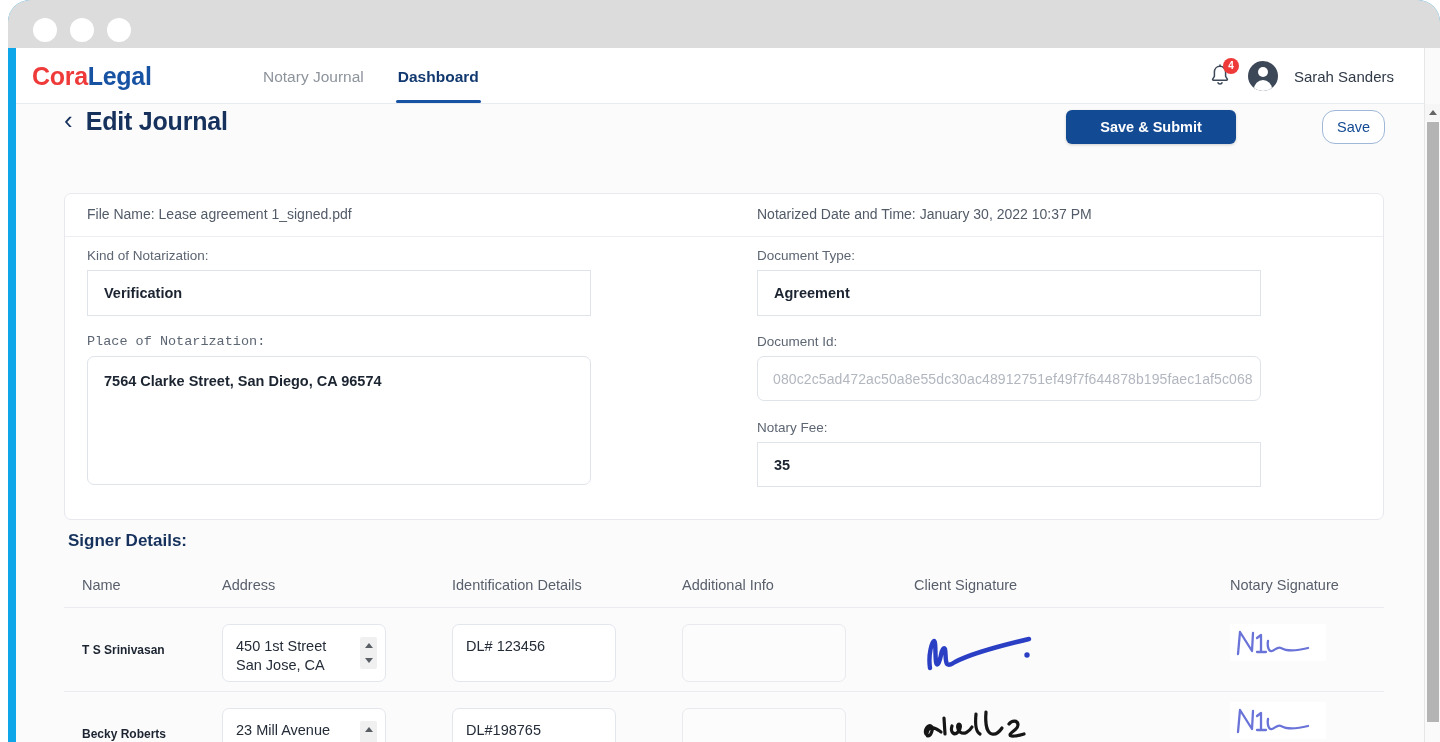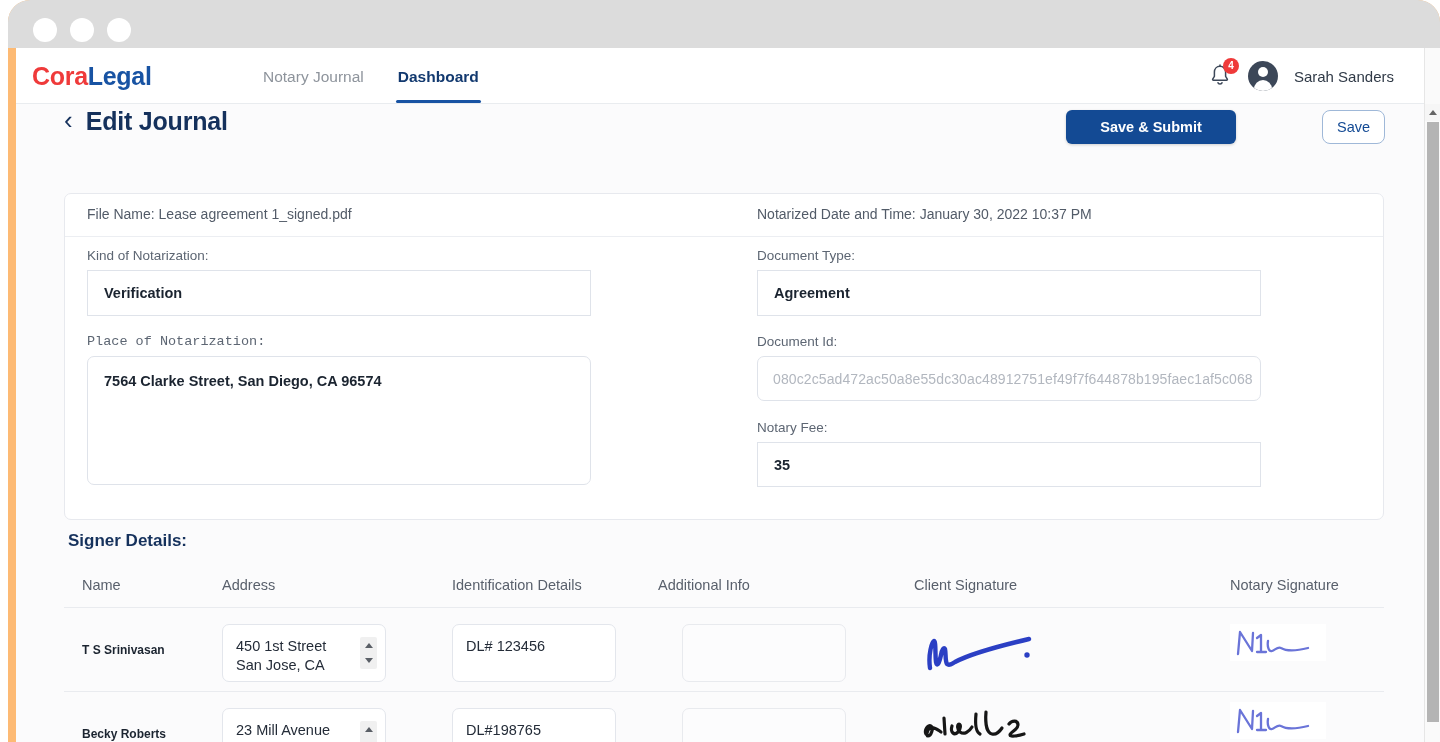--- a/index.html
+++ b/index.html
@@ -10,21 +10,21 @@
     overflow: hidden;
     background: #ffffff;
     font-family: "Liberation Sans", sans-serif;
   }
 
   
   .window-frame {
     position: absolute;
     left: 8px; top: 0px;
     width: 1432px; height: 742px;
-    background: #fdba74;
+    background: #0ea5e9;
     border-radius: 22px 22px 0 0;
     overflow: hidden;
   }
   .titlebar {
     position: absolute;
     left: 0; top: 0;
     width: 100%; height: 48px;
     background: #dcdcdc;
   }
   .dot {
@@ -192,21 +192,21 @@
     cursor: pointer;
     box-shadow: 0 1px 3px rgba(0,0,0,.18);
   }
   .btn-secondary {
     position: absolute;
     right: 39px; top: 6px;
     width: 63px; height: 34px;
     background: #ffffff;
     color: #134a94;
     border: 1px solid #9fb8d8;
-    border-radius: 8px;
+    border-radius: 13px;
     font-size: 14.5px;
     font-family: "Liberation Sans", sans-serif;
     cursor: pointer;
   }
 
   
   .card {
     position: absolute;
     left: 48px; top: 89px;
     width: 1320px; height: 327px;
@@ -488,21 +488,21 @@
       </div>
 
       <div class="signer-heading">Signer Details:</div>
 
       <div class="table">
 
         <div class="thead">
           <div class="th" style="left:18px;">Name</div>
           <div class="th" style="left:158px;">Address</div>
           <div class="th" style="left:388px;">Identification Details</div>
-          <div class="th" style="left:594px;text-align:right;">Additional Info</div>
+          <div class="th" style="left:618px;text-align:right;">Additional Info</div>
           <div class="th" style="left:850px;">Client Signature</div>
           <div class="th" style="left:1166px;">Notary Signature</div>
         </div>
 
         <div class="trow">
           <div class="cell-name">T S Srinivasan</div>
 
           <div class="cell-input" style="left:158px; top:16px; width:164px; height:58px;">
             <span style="white-space:pre-line;">450 1st Street
 San Jose, CA</span>

